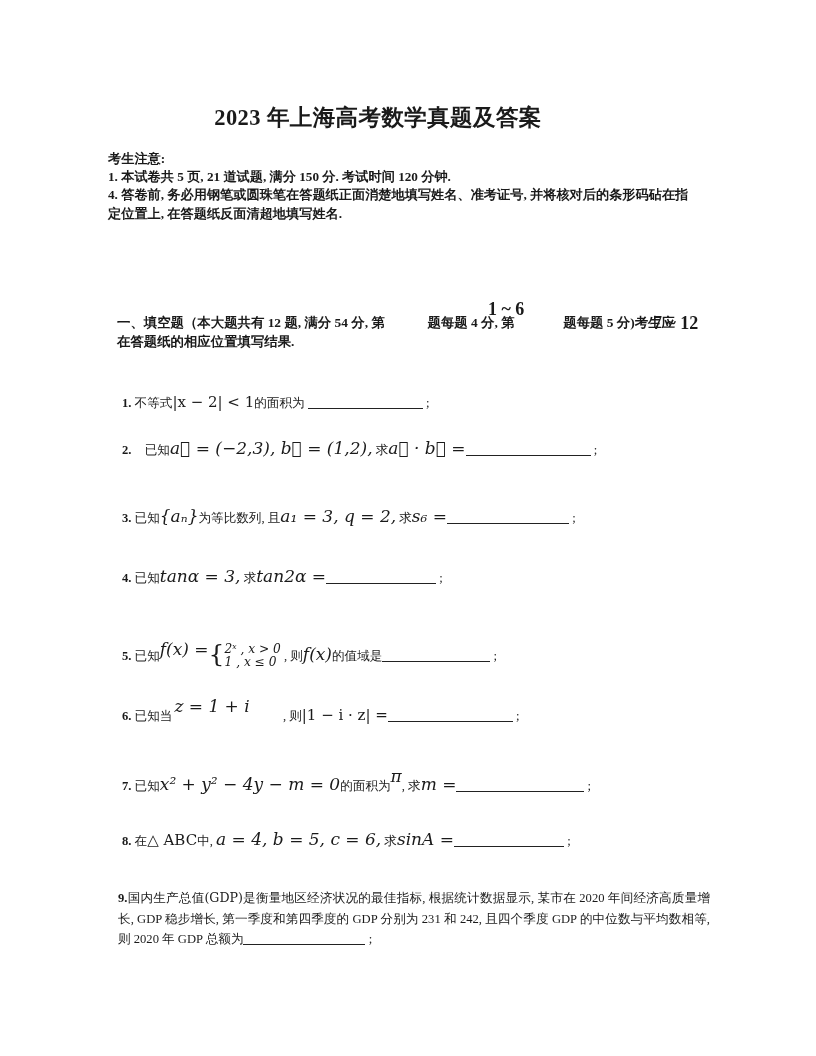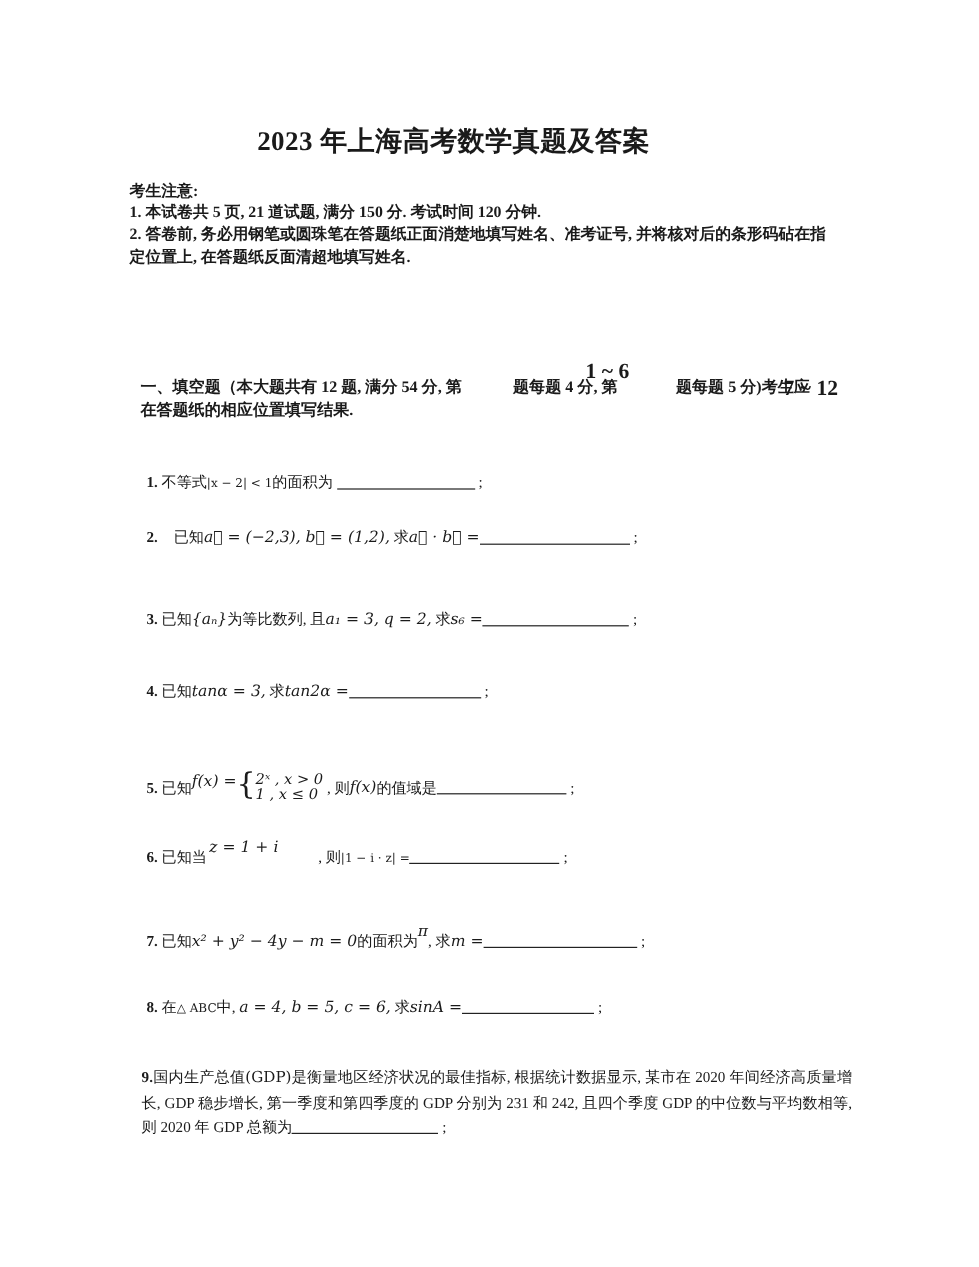--- a/index.html
+++ b/index.html
@@ -70,27 +70,27 @@
     left: 122px;
     font-size: 12.6px;
     line-height: 17.6px;
     white-space: nowrap;
   }
   .q-num { font-weight: bold; }
   .cn { font-family: "Liberation Serif", "DejaVu Serif", serif; }
   .mth {
     font-family: "DejaVu Serif", "Liberation Serif", serif;
     font-style: italic;
-    font-size: 13px;
+    font-size: 17px;
     margin-top: 20px;
   }
   .mthu {
     font-family: "DejaVu Serif", "Liberation Serif", serif;
     font-style: normal;
-    font-size: 10px;
+    font-size: 15px;
   }
   .blank {
     display: inline-block;
     border-bottom: 1.3px solid #222;
     height: 13px;
     vertical-align: -2px;
   }
   .semi { font-size: 12.6px; }
 
   
@@ -138,21 +138,21 @@
 </head>
 <body>
 
 <div class="page">
 
   <div class="doc-title">2023 年上海高考数学真题及答案</div>
 
   <div class="notice">
     <div class="notice-line">考生注意:</div>
     <div class="notice-line">1. 本试卷共 5 页, 21 道试题, 满分 150 分. 考试时间 120 分钟.</div>
-    <div class="notice-line">2. 答卷前, 务必用钢笔或圆珠笔在答题纸正面消楚地填写姓名、准考证号, 并将核对后的条形码砧在指定位置上, 在答题纸反面清超地填写姓名.</div>
+    <div class="notice-line">4. 答卷前, 务必用钢笔或圆珠笔在答题纸正面消楚地填写姓名、准考证号, 并将核对后的条形码砧在指定位置上, 在答题纸反面清超地填写姓名.</div>
   </div>
 
   <div class="sup-range" id="range-a">1 ~ 6</div>
   <div class="sup-range" id="range-b">7 ~ 12</div>
 
   <div class="section-head">
     <span>一、填空题（本大题共有 12 题, 满分 54 分, 第</span>
     <span style="display:inline-block;width:36px"></span>
     <span>题每题 4 分, 第</span>
     <span style="display:inline-block;width:42px"></span>

